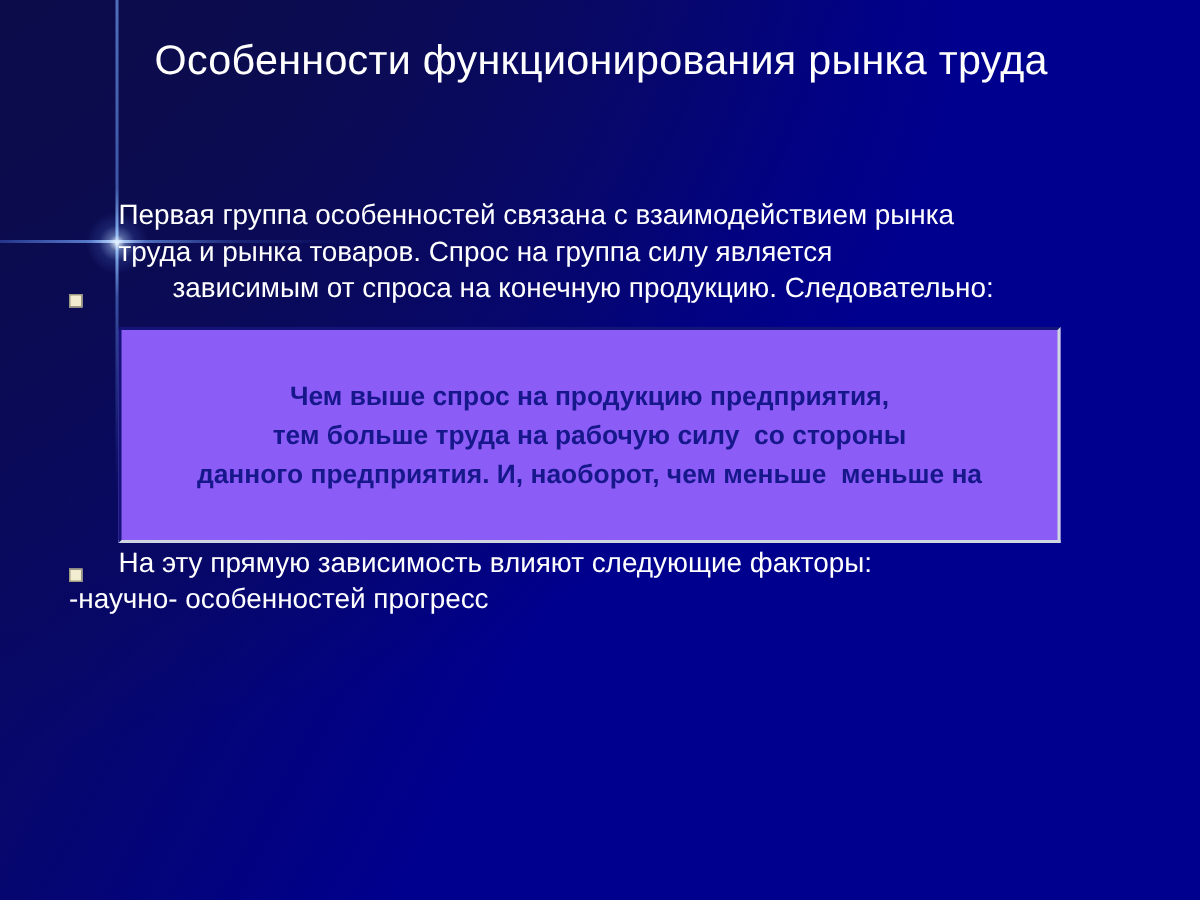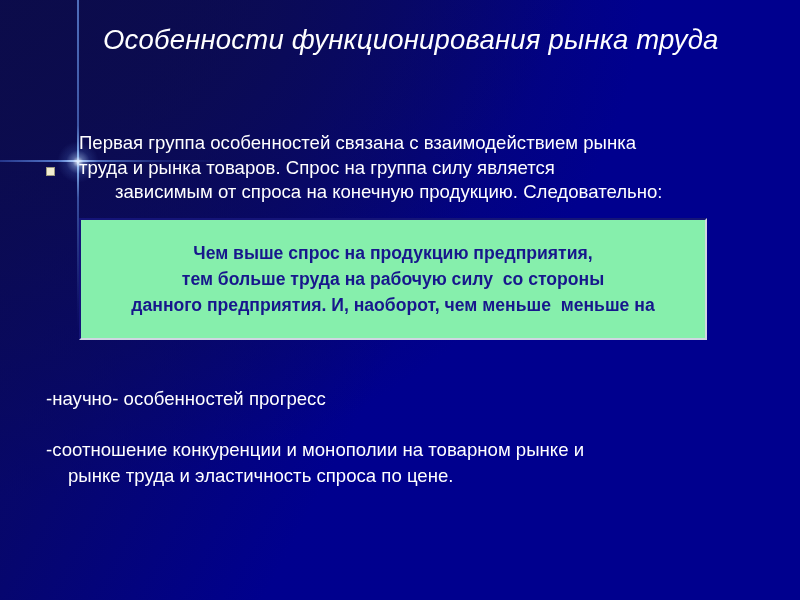--- a/index.html
+++ b/index.html
@@ -86,30 +86,29 @@
   }
 
   
   .title {
     position: absolute;
     left: 103px;
     top: 23px;
     width: 620px;
     color: #FFFFFF;
     font-size: 27.5px;
-    font-style: italic;
     line-height: 33px;
     letter-spacing: 0.2px;
   }
 
   
   .bullet-row {
     position: absolute;
     display: flex;
-    align-items: center;
+    align-items: flex-end;
   }
   .bullet-mark {
     width: 9px;
     height: 9px;
     background: #F2EDD0;
     border: 1px solid #9d9a80;
     box-sizing: border-box;
     flex: 0 0 auto;
   }
   .b1 {
@@ -162,22 +161,22 @@
     text-align: justify;
   }
   .para-last .l2 { text-align: left; padding-left: 22px; }
 
   
   .callout {
     position: absolute;
     left: 79px;
     top: 218px;
     width: 628px;
-    height: 122px;
-    background: #86efac;
+    height: 144px;
+    background: #8b5cf6;
     border-top: 2px solid #141478;
     border-left: 2px solid #141478;
     border-right: 2px solid #cfd6e2;
     border-bottom: 2px solid #cfd6e2;
     box-sizing: border-box;
     display: flex;
     flex-direction: column;
     align-items: center;
     justify-content: center;
   }
@@ -212,21 +211,21 @@
       <div class="lastline">зависимым от спроса на конечную продукцию. Следовательно:</div>
     </div>
   </div>
 
   <div class="callout">
     <div class="cl">Чем выше спрос на продукцию предприятия,</div>
     <div class="cl">тем больше труда на рабочую силу  со стороны</div>
     <div class="cl">данного предприятия. И, наоборот, чем меньше  меньше на</div>
   </div>
 
+  <div class="bullet-row b2">
+    <div class="bullet-mark"></div>
+    <div class="txt">На эту прямую зависимость влияют следующие факторы:</div>
+  </div>
 
   <div class="line-sub">-научно- особенностей прогресс</div>
 
-  <div class="para-last">
-    <div>-соотношение конкуренции и монополии на товарном рынке и</div>
-    <div class="l2">рынке труда и эластичность спроса по цене.</div>
-  </div>
 
 </div>
 
 </body></html>

